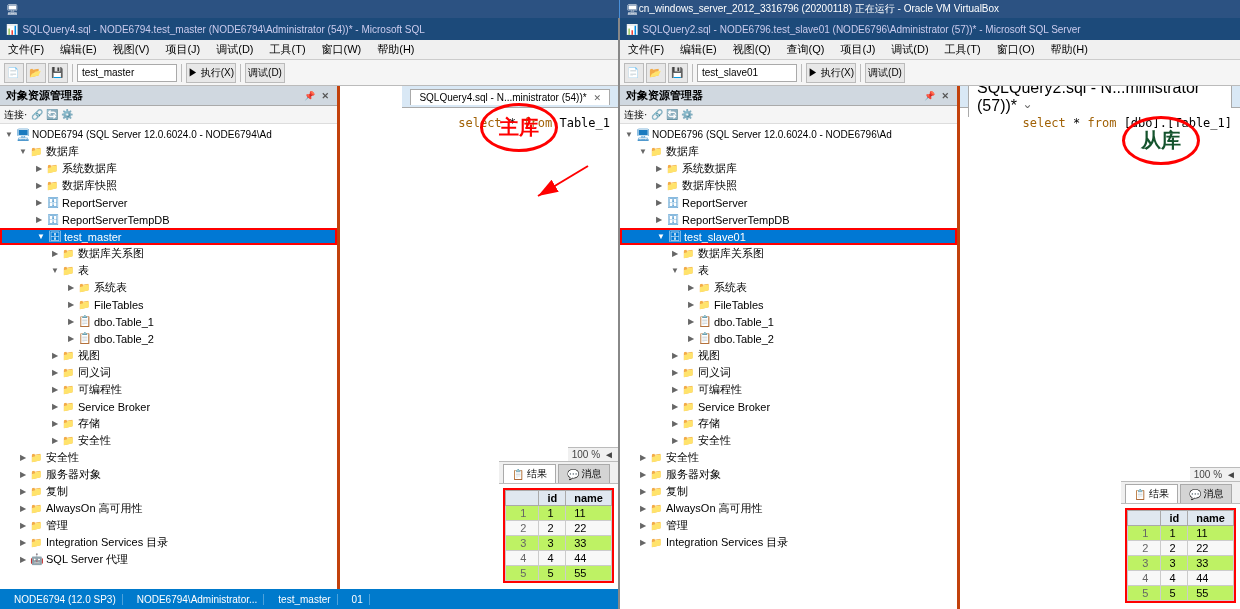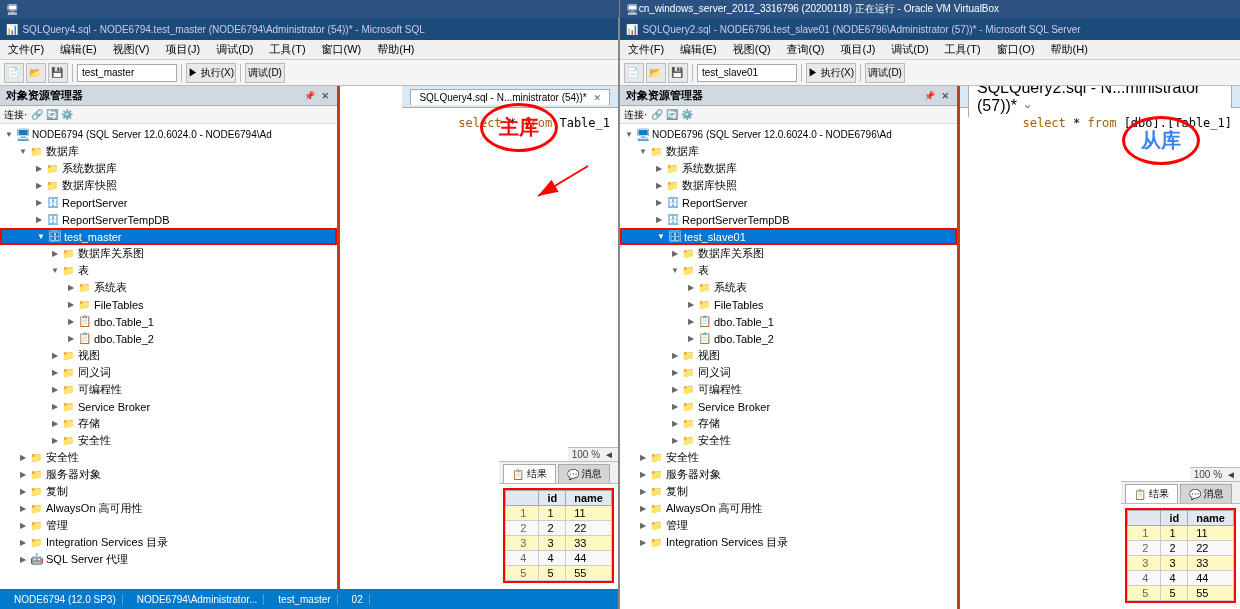--- a/index.html
+++ b/index.html
@@ -292,21 +292,21 @@
 
     
     .tree-item-red-box {
       border: 2px solid red !important;
     }
 
     
     .result-box {
       border: 2px solid red;
       display: inline-block;
-      background: #fef9c3;
+      background: #bef264;
     }
 
     .left-half-inner {
       display: flex;
       flex-direction: column;
       height: 100%;
     }
 
     .right-half-inner {
       display: flex;
@@ -635,21 +635,21 @@
             </defs>
             <line x1="60" y1="20" x2="10" y2="50" stroke="red" stroke-width="2" marker-end="url(#arrowhead-l)"></line>
           </svg>
         </div>
       </div>
 
       <div class="statusbar">
         <span class="statusbar-item">NODE6794 (12.0 SP3)</span>
         <span class="statusbar-item">NODE6794\Administrator...</span>
         <span class="statusbar-item">test_master</span>
-        <span class="statusbar-item">02</span>
+        <span class="statusbar-item">01</span>
       </div>
     </div>
   </div>
 
   <div class="right-half">
     <div class="right-half-inner">
 
       <div class="ssms-titlebar">
         <span style="margin-right:4px">📊</span>
         <span style="font-size:10px">SQLQuery2.sql - NODE6796.test_slave01 (NODE6796\Administrator (57))* - Microsoft SQL Server</span>
@@ -891,21 +891,21 @@
                         <td>55</td>
                     </tr>
                   </tbody>
                 </table>
               </div>
             </div>
           </div>
 
           <div style="position:absolute; top:30px; right:40px; pointer-events:none;">
             <div style="border:3px solid red; border-radius:50%; padding:8px 16px; display:inline-block;">
-              <span style="color:#3b82f6; font-size:20px; font-weight:bold; font-family:'Microsoft YaHei',sans-serif;">从库</span>
+              <span style="color:#14532d; font-size:20px; font-weight:bold; font-family:'Microsoft YaHei',sans-serif;">从库</span>
             </div>
           </div>
         </div>
       </div>
 
     </div>
   </div>
 </div>
 
 </body></html>

